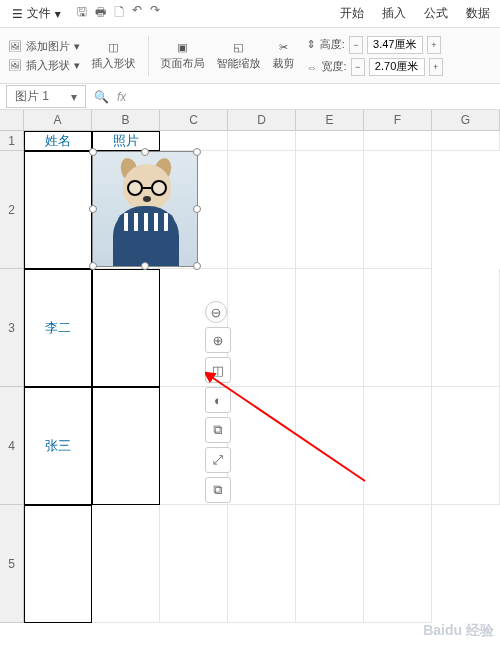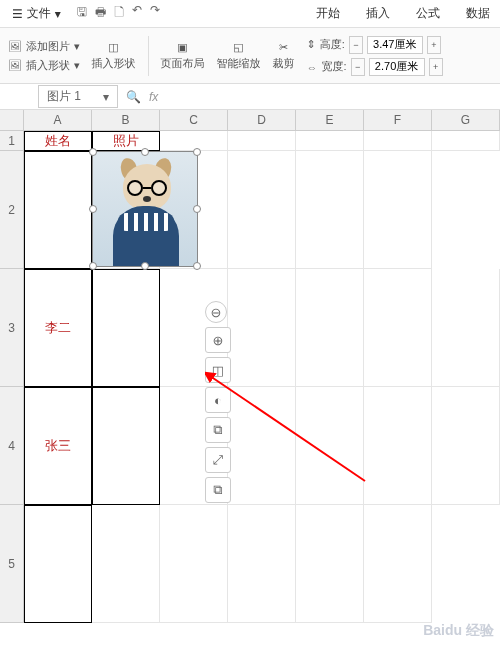--- a/index.html
+++ b/index.html
@@ -1,45 +1,45 @@
 <!DOCTYPE html>
 <html><head>
 <meta charset="utf-8">
 <style>
 * { margin:0; padding:0; box-sizing:border-box; font-family:"Microsoft YaHei",sans-serif; }
 body { background:#fff; width:500px; height:646px; overflow:hidden; position:relative; }
 
 .menubar { height:28px; background:#fff; display:flex; align-items:center; border-bottom:1px solid #e0e0e0; padding:0 4px; font-size:12px; }
 .menubar .file-btn { display:flex; align-items:center; gap:4px; padding:0 8px; color:#333; }
 .menubar .qat { display:flex; gap:8px; margin-left:8px; color:#666; }
-.menubar .tabs { display:flex; gap:14px; margin-left:auto; }
+.menubar .tabs { display:flex; gap:6px; margin-left:auto; }
 .menubar .tabs span { padding:4px 6px; color:#333; }
 
 .ribbon { height:56px; background:#fafafa; border-bottom:1px solid #ddd; display:flex; align-items:center; padding:4px 8px; gap:12px; font-size:11px; color:#555; }
 .rib-group { display:flex; flex-direction:column; gap:4px; }
 .rib-item { display:flex; align-items:center; gap:4px; white-space:nowrap; }
 .rib-vert { display:flex; flex-direction:column; align-items:center; gap:2px; }
 .rib-sep { width:1px; height:40px; background:#ddd; }
 .dim-row { display:flex; align-items:center; gap:4px; }
 .dim-row input { width:56px; height:18px; font-size:11px; text-align:center; border:1px solid #ccc; }
 .spin { width:14px; height:18px; border:1px solid #ccc; display:flex; align-items:center; justify-content:center; font-size:9px; }
 
 .fxbar { height:26px; border-bottom:1px solid #ddd; display:flex; align-items:center; padding:0 6px; gap:8px; font-size:12px; }
-.namebox { border:1px solid #ccc; padding:2px 8px; min-width:80px; display:flex; align-items:center; justify-content:space-between; color:#666;margin-left:32px; }
+.namebox { border:1px solid #ccc; padding:2px 8px; min-width:80px; display:flex; align-items:center; justify-content:space-between; color:#666; }
 .fx { color:#999; font-style:italic; }
 
 .sheet { position:relative; }
 .colhdr { display:flex; background:#f0f0f0; border-bottom:1px solid #ccc; }
 .rowcol-corner { width:24px; height:20px; border-right:1px solid #ccc; background:#f0f0f0; }
 .ch { width:68px; height:20px; border-right:1px solid #ccc; display:flex; align-items:center; justify-content:center; font-size:12px; color:#666; }
 
 .grid { position:relative; }
 .row { display:flex; }
 .rh { width:24px; background:#f0f0f0; border-bottom:1px solid #ccc; border-right:1px solid #ccc; display:flex; align-items:center; justify-content:center; font-size:12px; color:#666; }
-.cell { width:68px; border-right:1px solid #e5e5e5; border-bottom:1px solid #e5e5e5; display:flex; align-items:center; justify-content:center; font-size:13px; color:#b91c1c; }
+.cell { width:68px; border-right:1px solid #e5e5e5; border-bottom:1px solid #e5e5e5; display:flex; align-items:center; justify-content:center; font-size:13px; color:#0369a1; }
 .r1 .cell, .r1 .rh { height:20px; }
 .tall .cell, .tall .rh { height:118px; }
 
 .bordered { border:1px solid #000 !important; }
 
 .picbox { position:absolute; left:92px; top:20px; width:106px; height:116px; border:1px solid #888; }
 .handle { position:absolute; width:8px; height:8px; background:#fff; border:1px solid #888; border-radius:50%; }
 .h-tl{top:-4px;left:-4px}.h-tr{top:-4px;right:-4px}.h-bl{bottom:-4px;left:-4px}.h-br{bottom:-4px;right:-4px}
 .h-tc{top:-4px;left:50%;margin-left:-4px}.h-bc{bottom:-4px;left:50%;margin-left:-4px}
 .h-ml{top:50%;left:-4px;margin-top:-4px}.h-mr{top:50%;right:-4px;margin-top:-4px}

